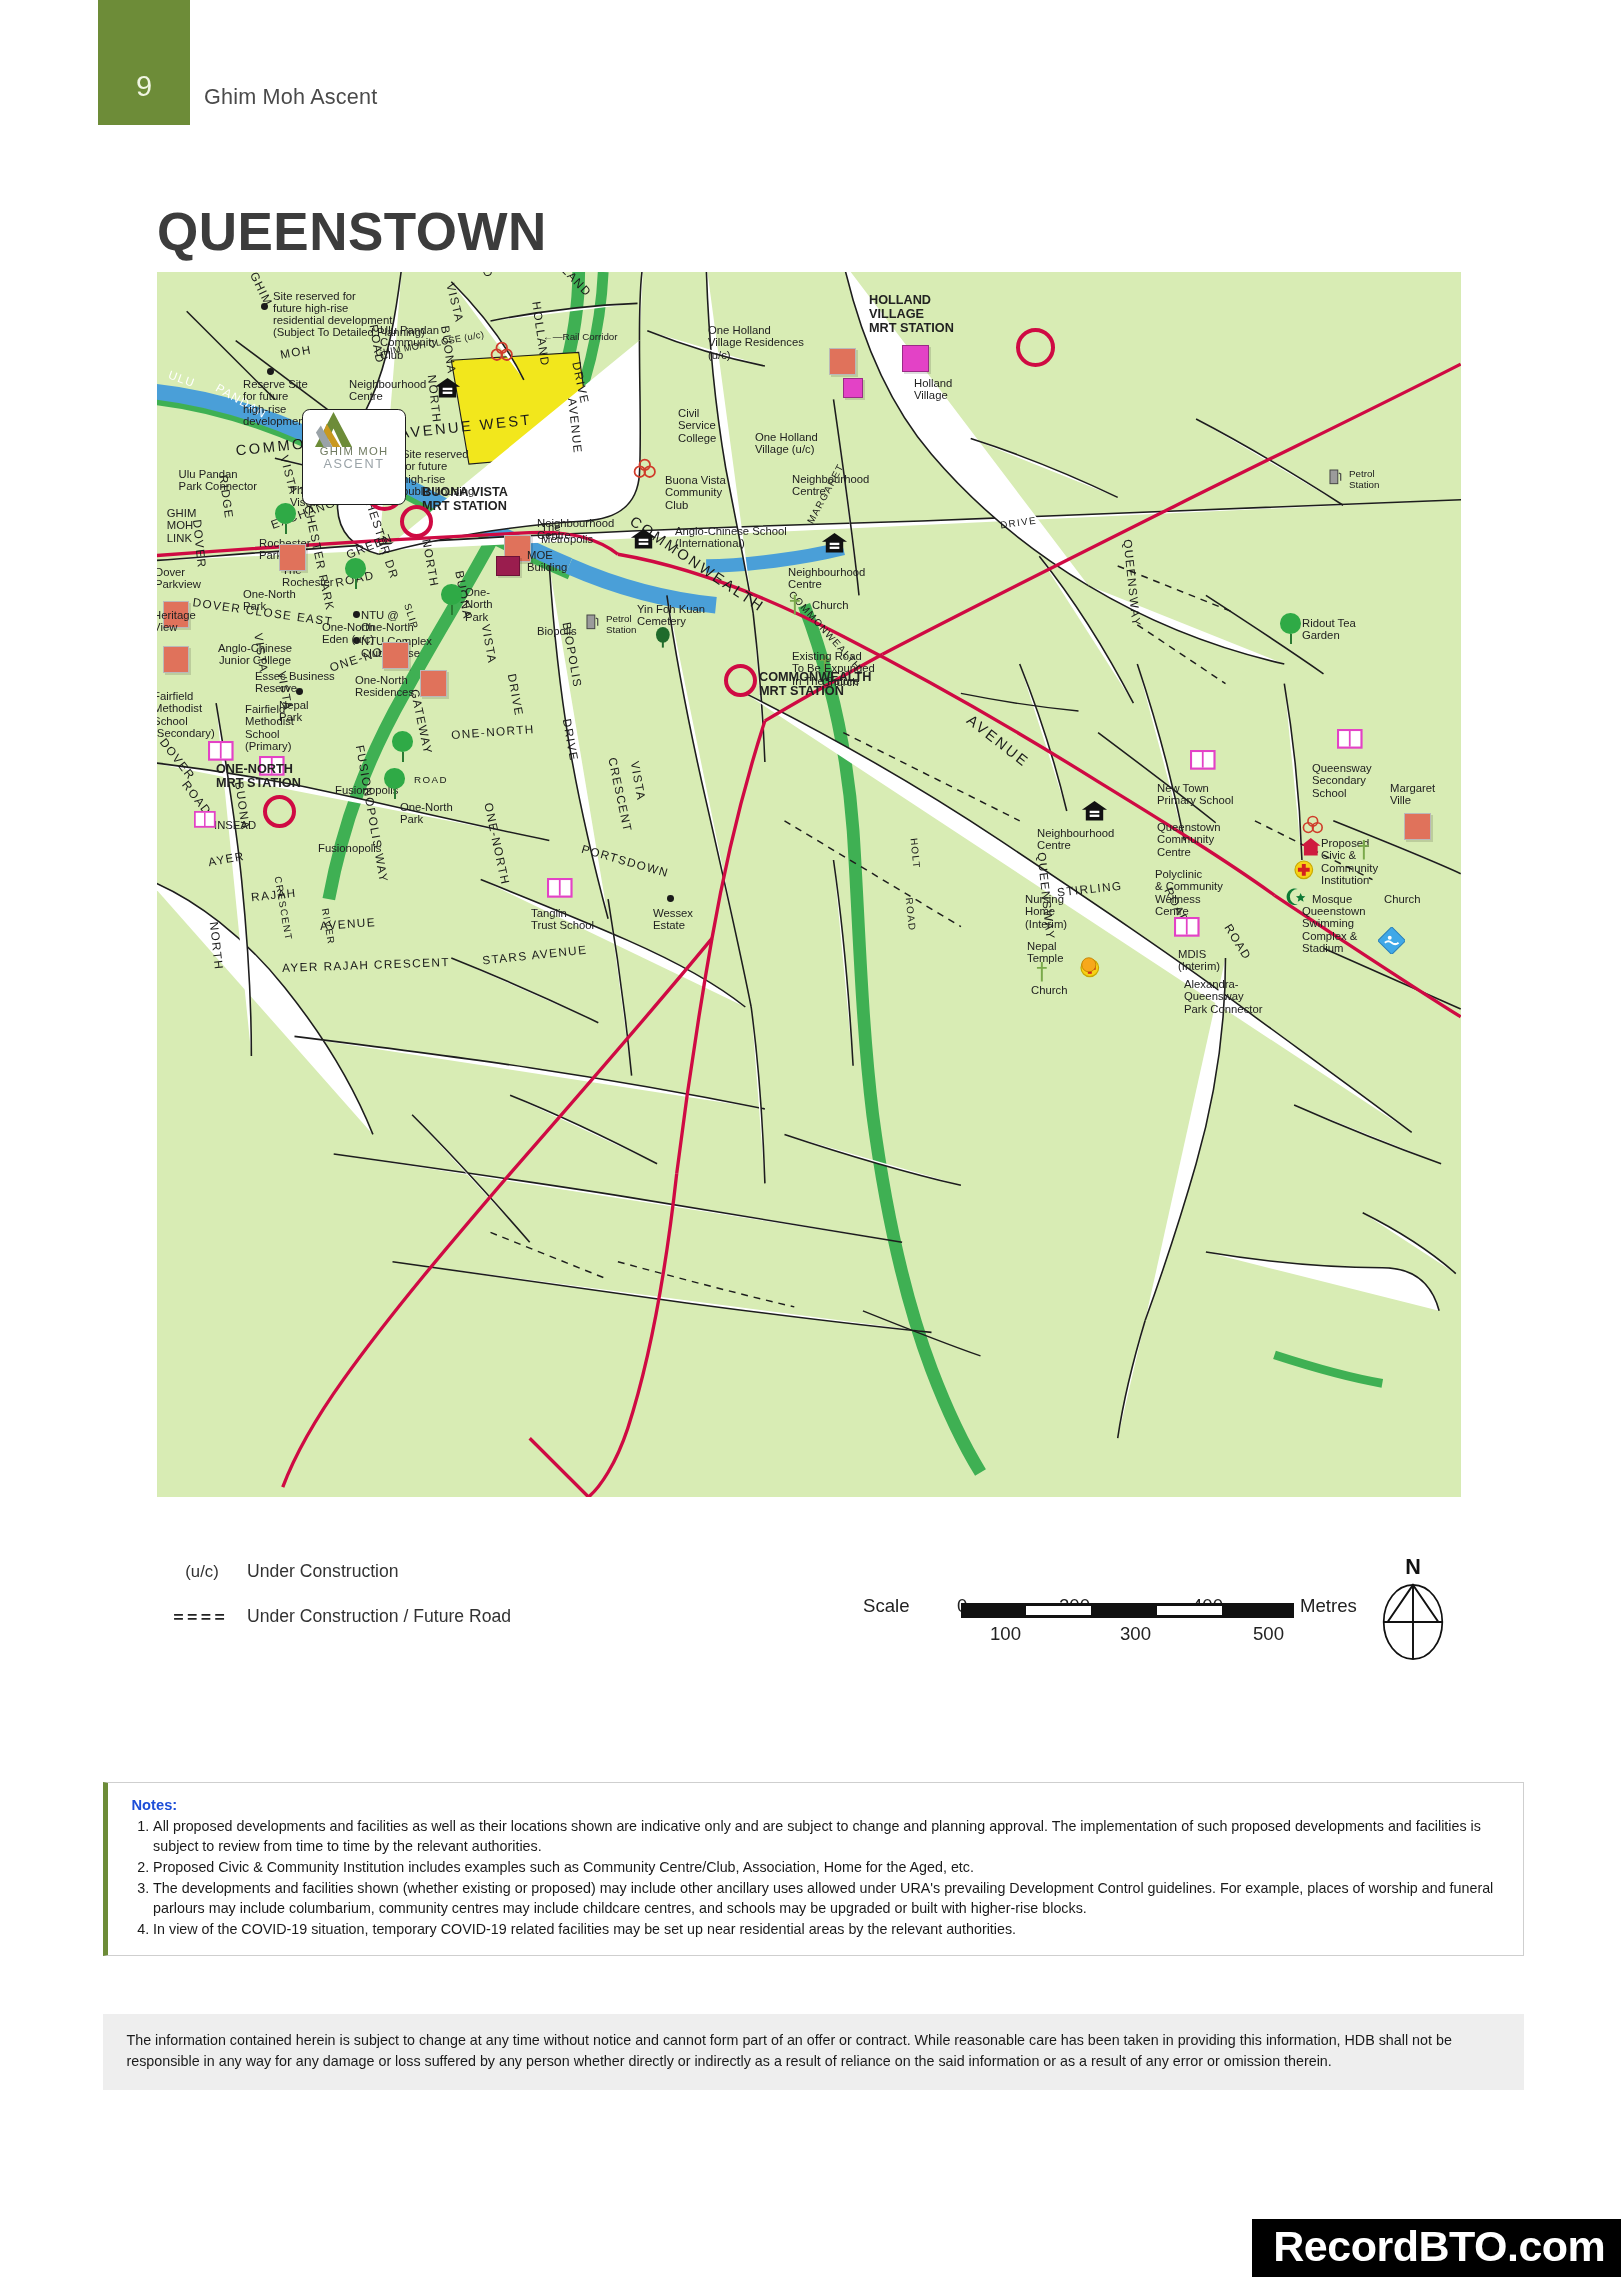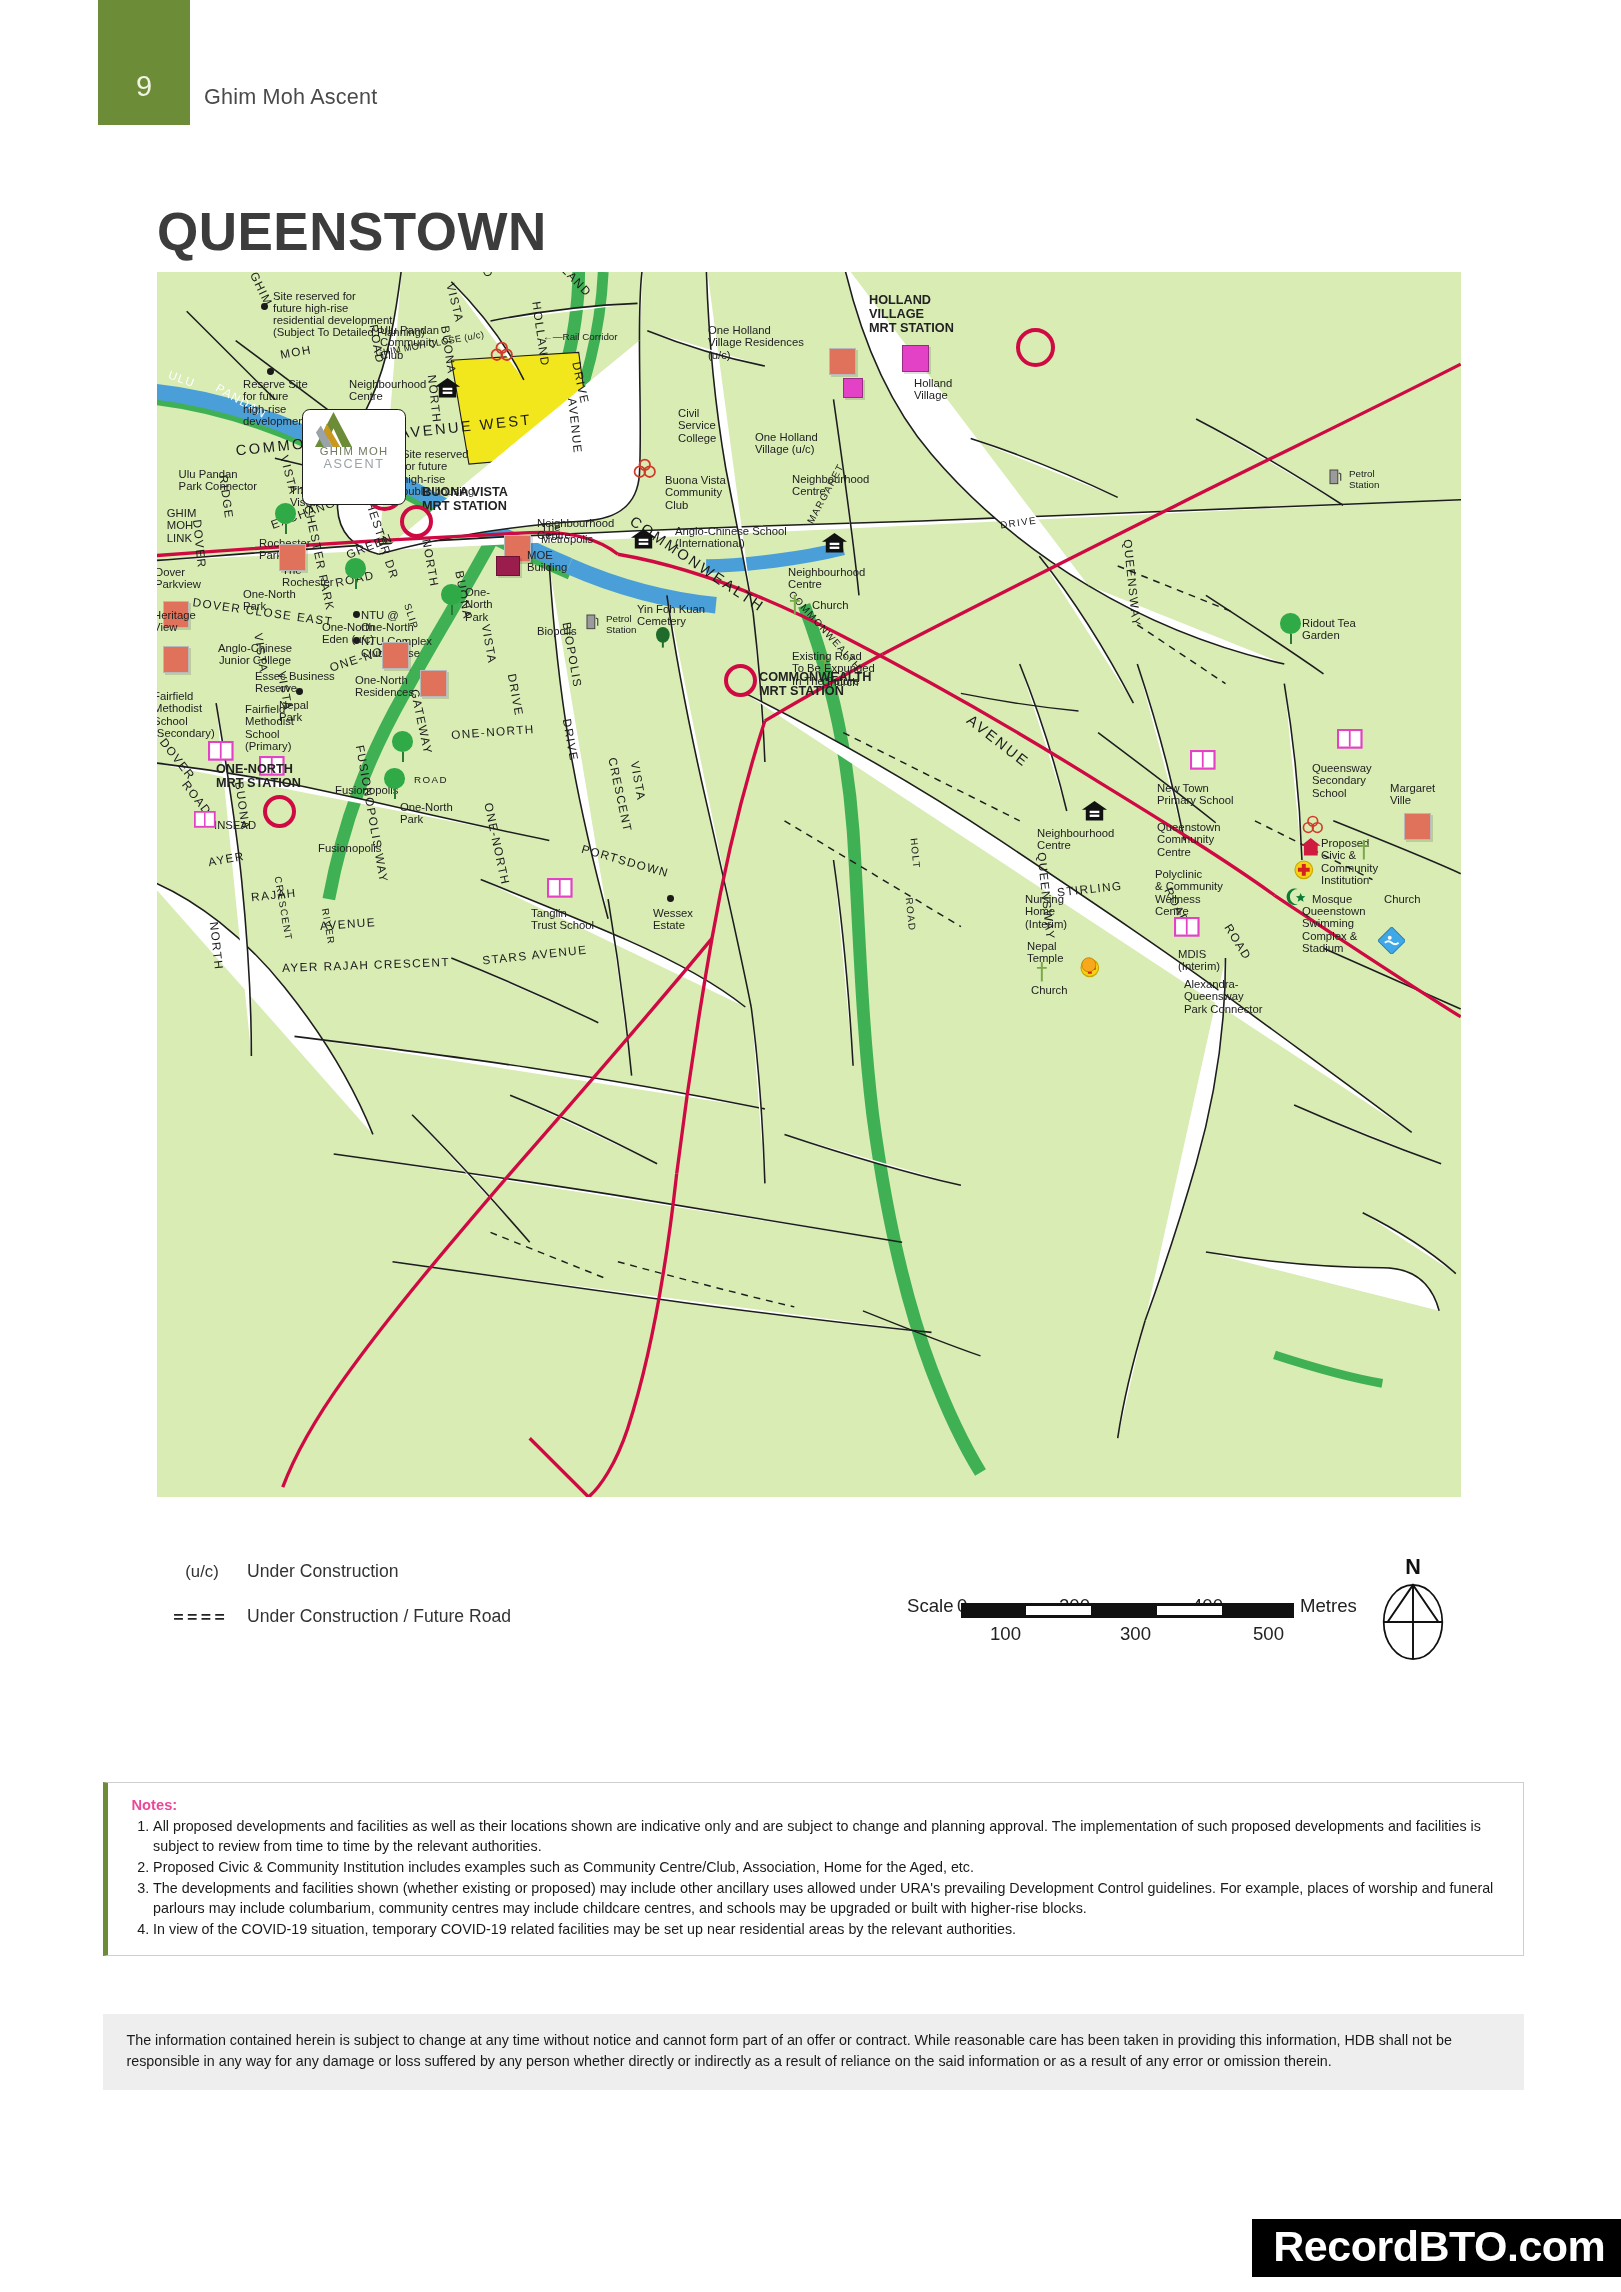--- a/index.html
+++ b/index.html
@@ -82,21 +82,21 @@
 
   
   #compass { position:absolute; left:1372px; top:1556px; width:82px; height:108px; }
 
   
   #notes {
     position:absolute; left:103px; top:1782px; width:1421px;
     border:1px solid #cfcfcf; border-left:5.9px solid #6d8c38;
     background:#fff; padding:13.7px 21.6px 15.7px 23.5px;
   }
-  #notes h4 { margin:0 0 2.9px 0; font-size:14.7px; color:#ec4899; }
+  #notes h4 { margin:0 0 2.9px 0; font-size:14.7px; color:#1d4ed8; }
   #notes ol { margin:0; padding:0 0 0 21.6px; }
   #notes li { font-size:14.3px; line-height:20px; color:#1a1a1a; margin-bottom:1px; }
 
   #disclaimer {
     position:absolute; left:103px; top:2014px; width:1421px;
     background:#eeeeee; padding:15.7px 23.5px 17.6px 23.5px;
     font-size:14.3px; line-height:21.6px; color:#1a1a1a;
   }
 
   
@@ -697,21 +697,21 @@
       <svg width="61" height="9.8" viewBox="0 0 62 10">
         <line x1="2" y1="3" x2="56" y2="3" stroke="#222" stroke-width="1.8" stroke-dasharray="9 5"></line>
         <line x1="2" y1="7" x2="56" y2="7" stroke="#222" stroke-width="1.8" stroke-dasharray="9 5"></line>
       </svg>
     </div>
     <div class="lg-txt">Under Construction / Future Road</div>
   </div>
 </div>
 
 <div id="scale">
-  <div class="sc-label" style="left:0; top:27.4px;margin-left:44px;">Scale</div>
+  <div class="sc-label" style="left:0; top:27.4px;">Scale</div>
   <div class="sc-label" style="left:94px; top:27.4px;">0</div>
   <div class="sc-label" style="left:196px; top:27.4px;">200</div>
   <div class="sc-label" style="left:329px; top:27.4px;">400</div>
   <div class="sc-label" style="left:437px; top:27.4px;">Metres</div>
   <div id="sc-bar">
     <span style="left:65px; width:65px;"></span>
     <span style="left:196px; width:65px;"></span>
   </div>
   <div class="sc-label" style="left:127px; top:55px;">100</div>
   <div class="sc-label" style="left:257px; top:55px;">300</div>

